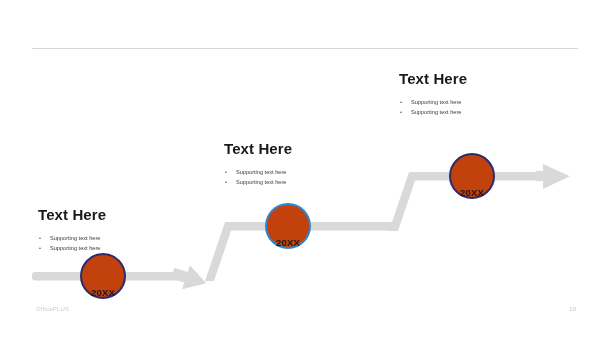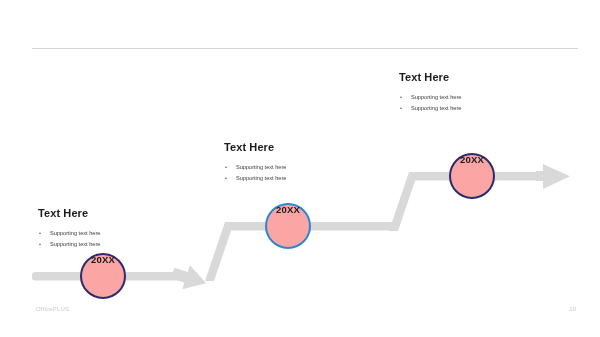--- a/index.html
+++ b/index.html
@@ -37,44 +37,44 @@
     width: 600px;
     height: 337px;
   }
 
   
   .milestone {
     position: absolute;
     width: 46px;
     height: 46px;
     border-radius: 50%;
-    background: #fca5a5;
+    background: #c2410c;
     box-sizing: border-box;
     display: flex;
-    align-items: flex-start;
+    align-items: flex-end;
     justify-content: center;
   }
   .milestone .yr {
     font-size: 9.5px;
     font-weight: bold;
     letter-spacing: 0.2px;
     color: #1a1a1a;
     line-height: 1;
   }
   .m1 { left: 80px;  top: 253px; border: 2.2px solid #2b2b6e; }
   .m2 { left: 265px; top: 203px; border: 2.2px solid #2e86d0; }
   .m3 { left: 449px; top: 153px; border: 2.2px solid #2b2b6e; }
 
   
   .txtgroup {
     position: absolute;
     width: 145px;
   }
   .txtgroup .heading {
-    font-size: 11px;
+    font-size: 15px;
     font-weight: bold;
     color: #1a1a1a;
     letter-spacing: 0.1px;
     margin: 0 0 9px 0;
     line-height: 1.1;
   }
   .txtgroup ul {
     margin: 0;
     padding: 0;
     list-style: none;

